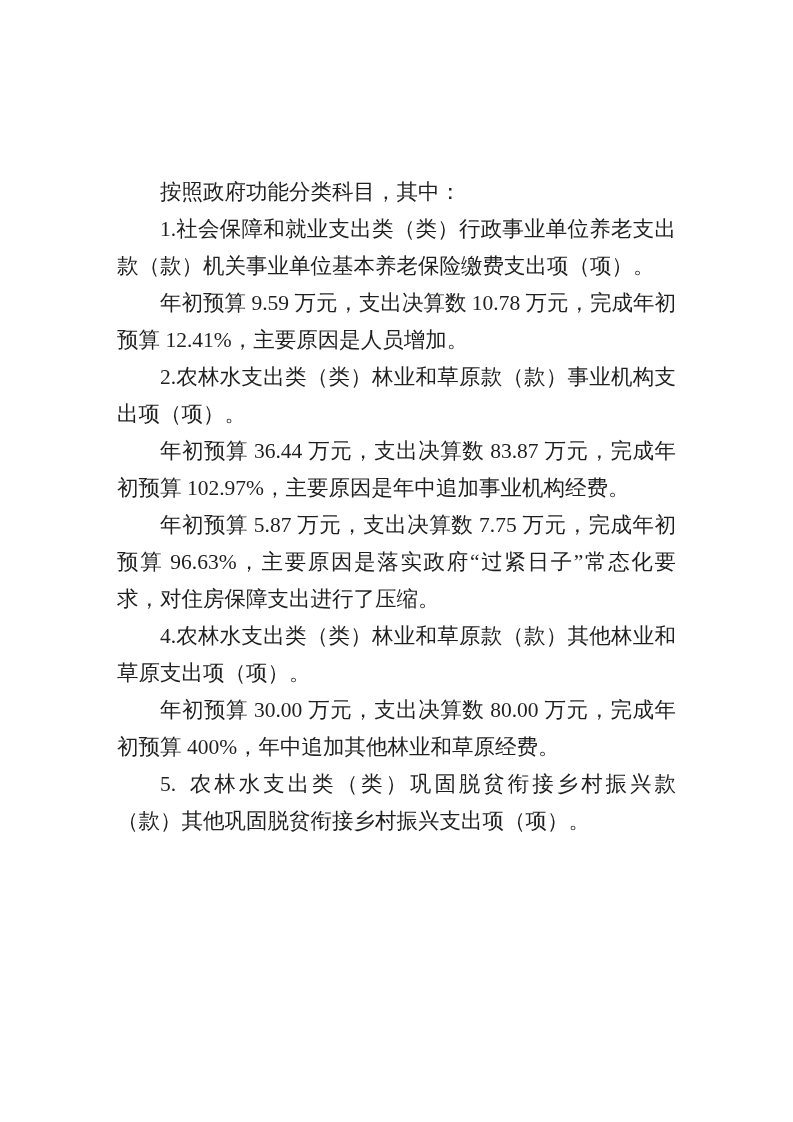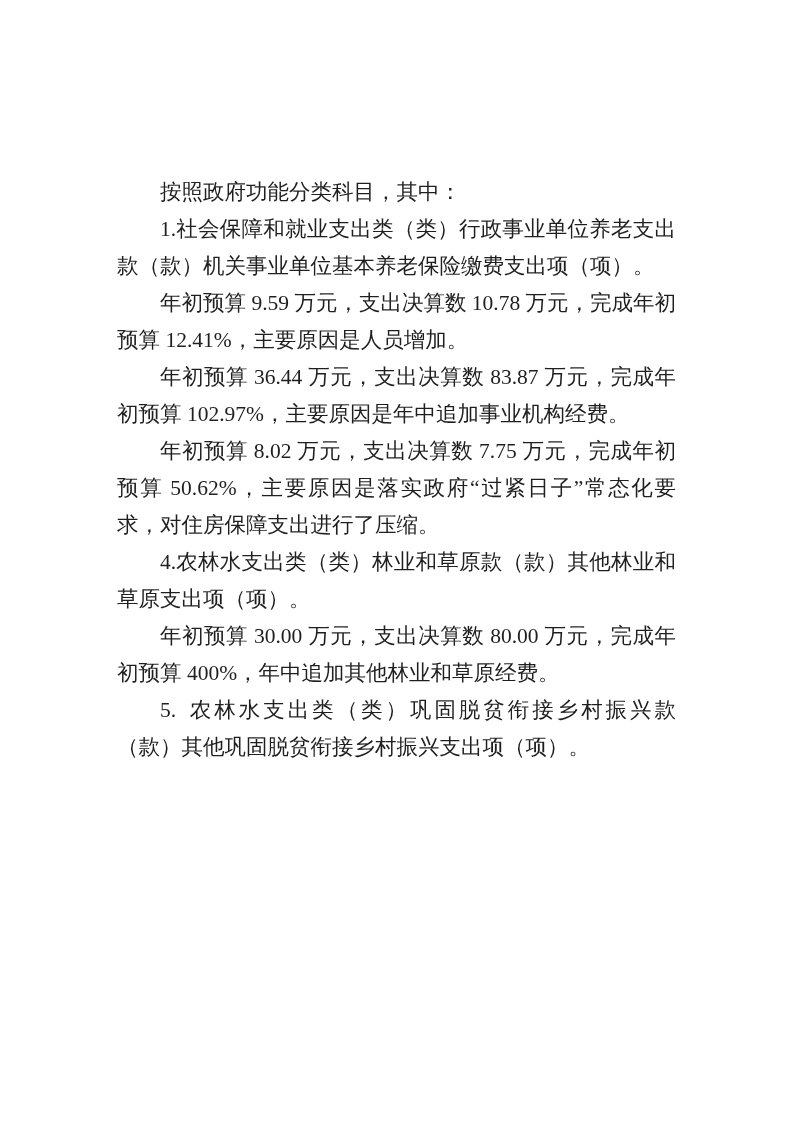--- a/index.html
+++ b/index.html
@@ -32,18 +32,19 @@
     word-break: break-all;
   }
 </style>
 </head>
 <body>
 
 <main class="page">
   <p>按照政府功能分类科目，其中：</p>
   <p>1.社会保障和就业支出类（类）行政事业单位养老支出款（款）机关事业单位基本养老保险缴费支出项（项）。</p>
   <p>年初预算 9.59 万元，支出决算数 10.78 万元，完成年初预算 12.41%，主要原因是人员增加。</p>
+  <p>2.农林水支出类（类）林业和草原款（款）事业机构支出项（项）。</p>
   <p>年初预算 36.44 万元，支出决算数 83.87 万元，完成年初预算 102.97%，主要原因是年中追加事业机构经费。</p>
-  <p>年初预算 8.02 万元，支出决算数 7.75 万元，完成年初预算 50.62%，主要原因是落实政府“过紧日子”常态化要求，对住房保障支出进行了压缩。</p>
+  <p>年初预算 5.87 万元，支出决算数 7.75 万元，完成年初预算 96.63%，主要原因是落实政府“过紧日子”常态化要求，对住房保障支出进行了压缩。</p>
   <p>4.农林水支出类（类）林业和草原款（款）其他林业和草原支出项（项）。</p>
   <p>年初预算 30.00 万元，支出决算数 80.00 万元，完成年初预算 400%，年中追加其他林业和草原经费。</p>
   <p>5. 农林水支出类（类）巩固脱贫衔接乡村振兴款（款）其他巩固脱贫衔接乡村振兴支出项（项）。</p>
 </main>
 
 </body></html>

